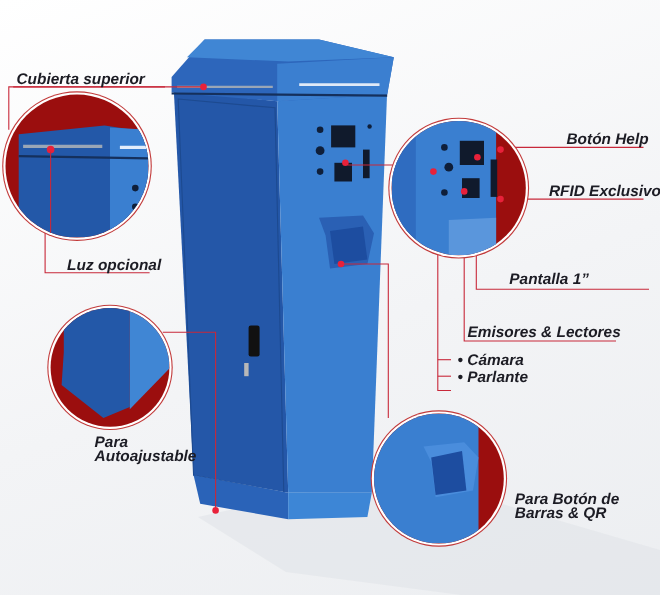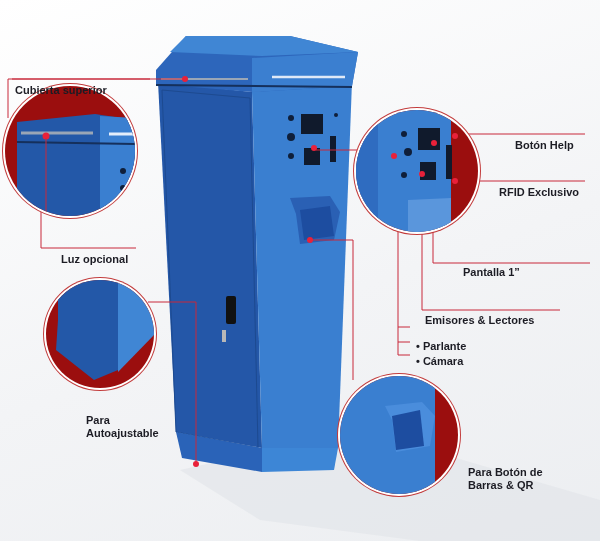--- a/index.html
+++ b/index.html
@@ -1,19 +1,19 @@
 <!DOCTYPE html>
 <html><head>
 <meta charset="utf-8">
 <style>
   html,body{margin:0;padding:0;}
   body{width:600px;height:541px;position:relative;overflow:hidden;
     background:linear-gradient(160deg,#ffffff 0%,#f3f4f6 55%,#eceef1 100%);
     font-family:"Liberation Sans","DejaVu Sans",sans-serif;}
-  .label{position:absolute;font-weight:bold;color:#1c1c24;font-size:11px;white-space:nowrap;line-height:13px;margin-top:19px;}
+  .label{position:absolute;font-style:italic;font-weight:bold;color:#1c1c24;font-size:14px;white-space:nowrap;line-height:13px;}
   .circle{position:absolute;border-radius:50%;background:#9b0e0e;overflow:hidden;
     box-shadow:0 0 0 2px #fff, 0 0 0 3px #c23a3a;}
   svg{position:absolute;left:0;top:0;}
   .bullets .b{display:block;}
 </style>
 </head>
 <body>
 
 <svg width="600" height="541" viewBox="0 0 600 541">
 
@@ -129,19 +129,19 @@
 <div class="label" style="left:61px;top:234px;">Luz opcional</div>
 <div class="label" style="left:86px;top:395px;">
   <span style="display:block">Para</span>
   <span style="display:block">Autoajustable</span>
 </div>
 <div class="label" style="left:515px;top:120px;">Botón Help</div>
 <div class="label" style="left:499px;top:167px;">RFID Exclusivo</div>
 <div class="label" style="left:463px;top:247px;">Pantalla 1”</div>
 <div class="label" style="left:425px;top:295px;">Emisores &amp; Lectores</div>
 <div class="label bullets" style="left:416px;top:320px;line-height:15px;">
+  <span class="b">• Cámara</span>
   <span class="b">• Parlante</span>
-  <span class="b">• Cámara</span>
 </div>
 <div class="label" style="left:468px;top:447px;">
   <span style="display:block">Para Botón de</span>
   <span style="display:block">Barras &amp; QR</span>
 </div>
 
 </body></html>

